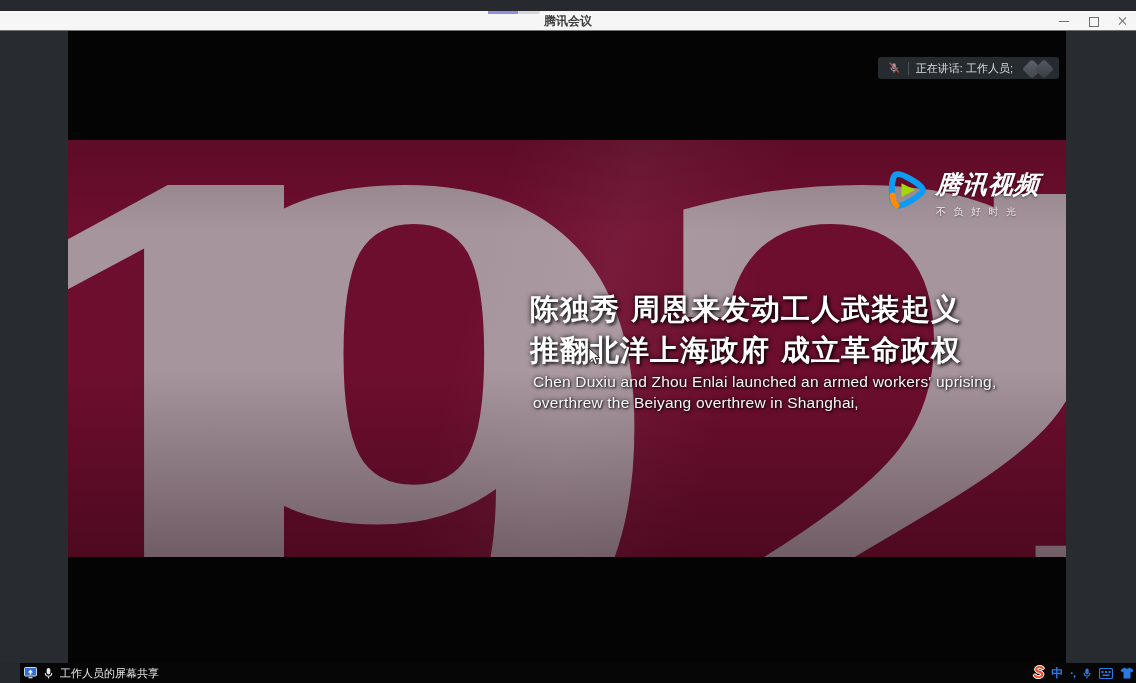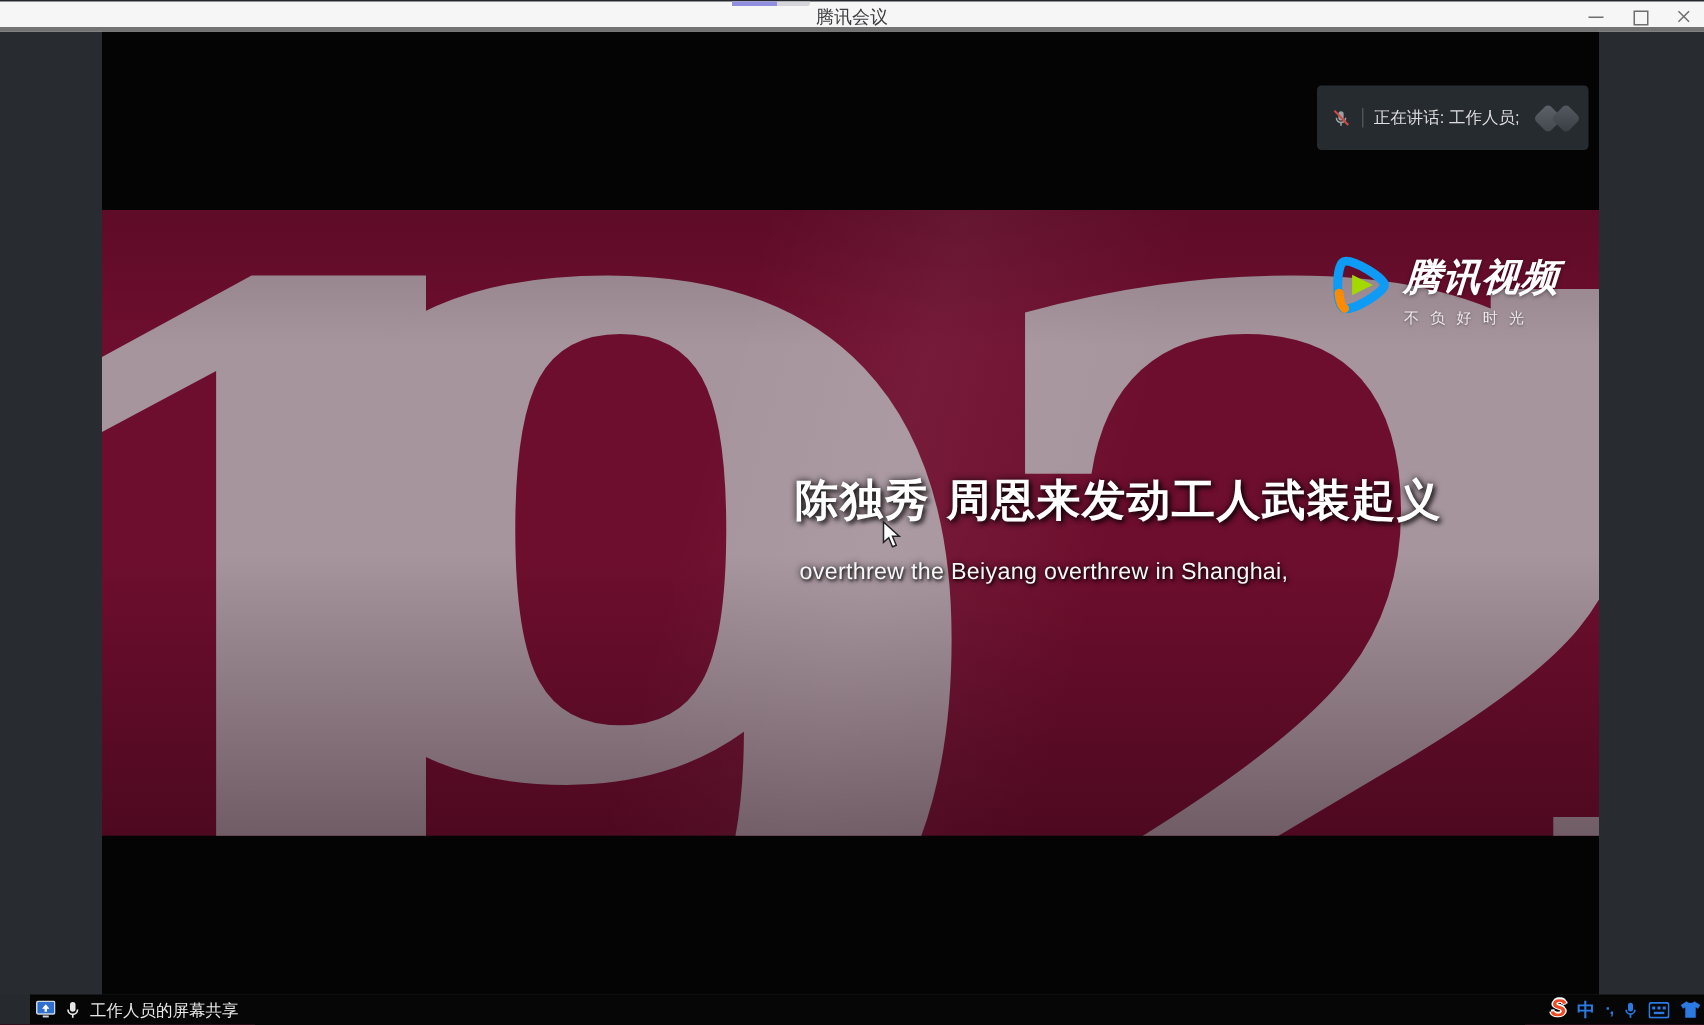--- a/index.html
+++ b/index.html
@@ -1,21 +1,21 @@
 <!DOCTYPE html>
 <html><head>
 <meta charset="utf-8">
 <style>
   * { margin:0; padding:0; box-sizing:border-box; }
   html,body { width:1136px; height:683px; overflow:hidden; }
   body { font-family:"Liberation Sans",sans-serif; background:#000; position:relative; }
   .screen { position:absolute; inset:0; width:1136px; height:683px; background:#262a2e; }
 
   
-  .titlebar { position:absolute; top:1px; left:0; width:1136px; height:20px; background:#f6f6f7; border-bottom:3px solid #737373; z-index:40; }
+  .titlebar { position:absolute; top:11px; left:0; width:1136px; height:20px; background:#f6f6f7; border-bottom:1px solid #737373; z-index:40;font-weight:bold; }
   .titlebar-title { position:absolute; left:0; top:0; width:100%; height:20px; text-align:center; font-size:12px; line-height:20px; color:#3d3d3f; }
   .progress-strip { position:absolute; left:488px; top:0; height:3px; width:52px; background:#d6d5dc; border-radius:0 0 2px 2px; }
   .progress-strip .fill { position:absolute; left:0; top:0; height:3px; width:30px; background:#918ee0; }
   .win-controls { position:absolute; right:8px; top:0; height:20px; display:flex; align-items:center; gap:17px; }
   .win-btn { width:12px; height:12px; position:relative; cursor:default; }
   .icon-min::before { content:""; position:absolute; left:1px; right:1px; top:6px; height:1px; background:#6e6e70; }
   .icon-max::before { content:""; position:absolute; left:2px; top:2px; width:8px; height:8px; border:1px solid #6e6e70; }
   .icon-close::before, .icon-close::after { content:""; position:absolute; left:5.5px; top:1px; width:1px; height:10px; background:#6e6e70; }
   .icon-close::before { transform:rotate(45deg); }
   .icon-close::after { transform:rotate(-45deg); }
@@ -30,25 +30,25 @@
   .streak { position:absolute; inset:0; background:linear-gradient(105deg, rgba(255,240,245,0) 40%, rgba(255,235,242,0.06) 52%, rgba(255,240,245,0) 66%); pointer-events:none; }
   .vignette { position:absolute; inset:0; background:linear-gradient(to bottom, rgba(20,0,8,0.18) 0%, rgba(0,0,0,0) 22%, rgba(0,0,0,0) 55%, rgba(25,0,10,0.38) 100%); pointer-events:none; }
 
   
   .tv-logo { position:absolute; left:816px; top:28px; display:flex; align-items:flex-start; gap:8px; z-index:5; }
   .tv-logo-text { display:flex; flex-direction:column; }
   .tv-brand { font-size:25px; font-weight:bold; color:#fff; font-style:italic; letter-spacing:1px; text-shadow:0 1px 3px rgba(0,0,0,0.45); transform:skewX(-4deg); }
   .tv-tagline { margin-top:4px; font-size:10px; color:#efe9ec; letter-spacing:7.5px; text-shadow:0 1px 2px rgba(0,0,0,0.45);font-family:Liberation Mono, monospace; }
 
   
-  .sub-cn { position:absolute; left:462px; top:149px; z-index:6; font-family:"DejaVu Serif","Liberation Serif",serif; font-size:29px; font-weight:bold; line-height:41px; color:#ffffff; letter-spacing:1px; text-shadow:0 0 5px rgba(0,0,0,0.85), 2px 2px 3px rgba(0,0,0,0.6); white-space:nowrap;margin-top:24px; }
+  .sub-cn { position:absolute; left:462px; top:149px; z-index:6; font-family:"DejaVu Serif","Liberation Serif",serif; font-size:29px; font-weight:bold; line-height:41px; color:#ffffff; letter-spacing:1px; text-shadow:0 0 5px rgba(0,0,0,0.85), 2px 2px 3px rgba(0,0,0,0.6); white-space:nowrap; }
   .sub-en { position:absolute; left:465px; top:231px; z-index:6; font-size:15.5px; line-height:21px; color:#f7f7f7; text-shadow:0 0 4px rgba(0,0,0,0.9), 1px 1px 2px rgba(0,0,0,0.7); white-space:nowrap; letter-spacing:0.2px; }
 
   
-  .speaking { position:absolute; right:7px; top:37px; height:43px; min-width:164px; background:rgba(40,45,50,0.96); border-radius:3px; display:flex; align-items:center; padding:0 0 0 9px; z-index:10; }
+  .speaking { position:absolute; right:7px; top:37px; height:22px; min-width:164px; background:rgba(40,45,50,0.96); border-radius:3px; display:flex; align-items:center; padding:0 0 0 9px; z-index:10; }
   .speaking .divider { width:1px; height:13px; background:#4d5358; margin:0 7px 0 7px; }
   .speaking-label { font-size:11px; color:#dededf; white-space:nowrap; }
   .wave-icon { position:relative; width:38px; height:25px; margin-left:8px; overflow:hidden; border-radius:0 3px 3px 0; }
   .wave-icon .dia { position:absolute; width:14px; height:14px; border-radius:3px; transform:rotate(45deg); }
   .wave-icon .dia.a { left:4px; top:6px; background:linear-gradient(135deg,#5d636a,#42474c); }
   .wave-icon .dia.b { left:16px; top:6px; background:linear-gradient(135deg,#555b62,#383d42); }
 
   
   .cursor { position:absolute; left:520px; top:327px; z-index:20; }
 
@@ -98,22 +98,24 @@
             <path d="M19 16.5 L34 24 L19 31.5 Z" fill="#a3d900"></path>
           </svg>
           <div class="tv-logo-text">
             <div class="tv-brand">腾讯视频</div>
             <div class="tv-tagline">不负好时光</div>
           </div>
         </div>
 
         <div class="sub-cn">
           <div>陈独秀 周恩来发动工人武装起义</div>
+          <div>推翻北洋上海政府 成立革命政权</div>
         </div>
         <div class="sub-en">
+          <div>Chen Duxiu and Zhou Enlai launched an armed workers' uprising,</div>
           <div>overthrew the Beiyang overthrew in Shanghai,</div>
         </div>
       </div>
 
       <div class="speaking">
         <svg width="14" height="14" viewBox="0 0 16 16">
           <rect x="6" y="2.5" width="4" height="7" rx="2" fill="#9aa0a6"></rect>
           <path d="M4.5 7.5 a3.5 3.5 0 0 0 7 0" stroke="#9aa0a6" stroke-width="1.2" fill="none"></path>
           <line x1="8" y1="11.5" x2="8" y2="13.5" stroke="#9aa0a6" stroke-width="1.2"></line>
           <line x1="3" y1="2" x2="13.5" y2="13" stroke="#d04a43" stroke-width="1.6"></line>

